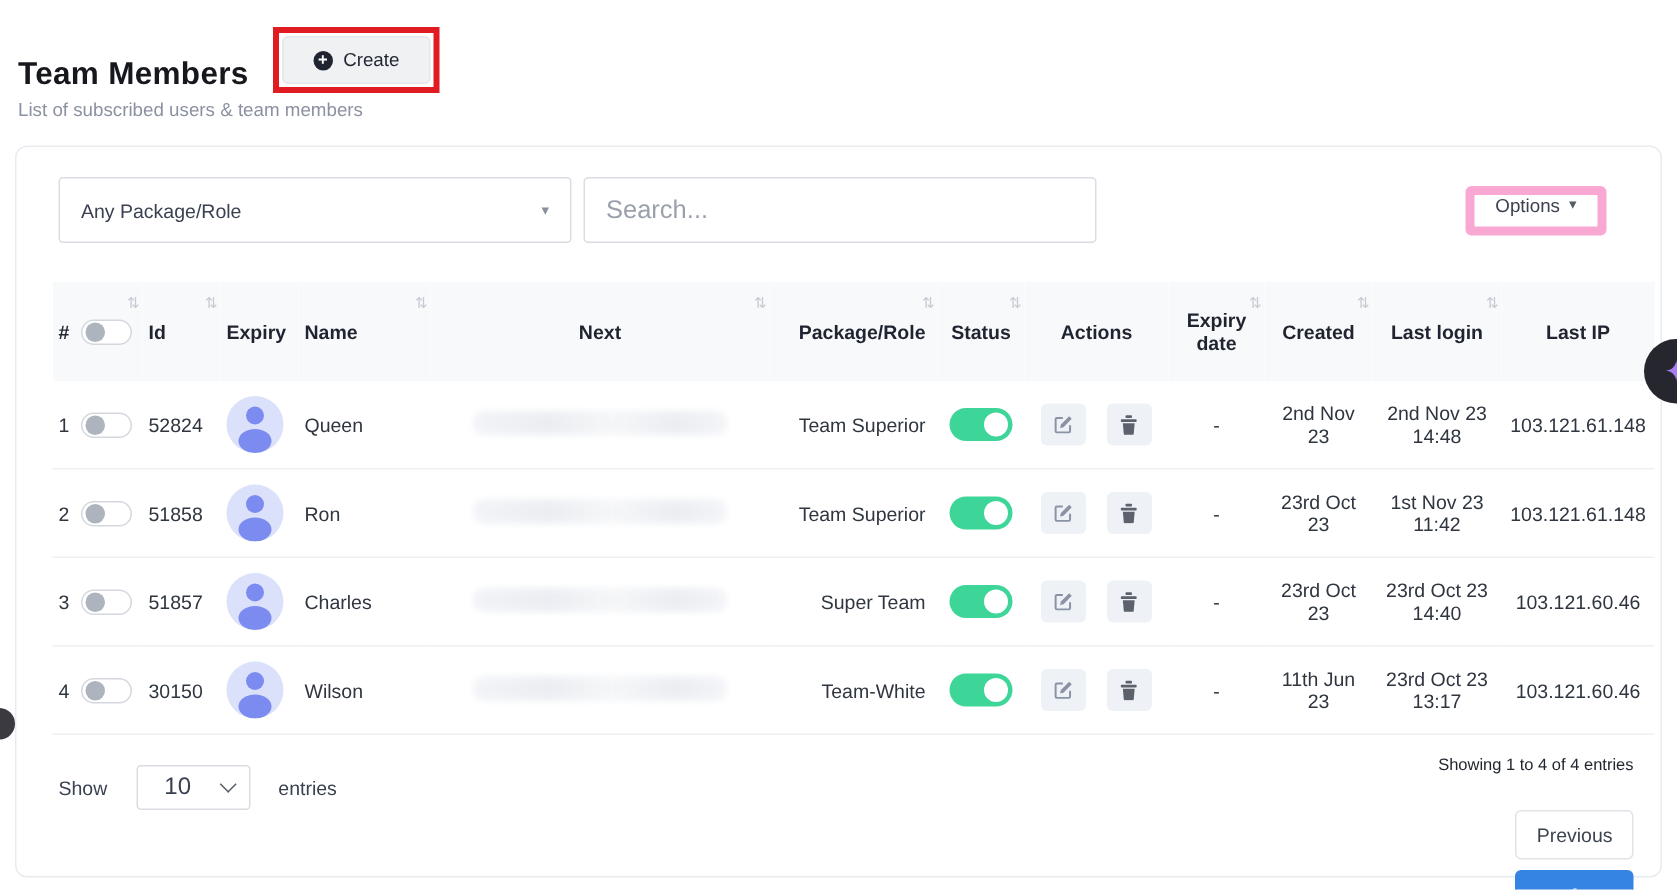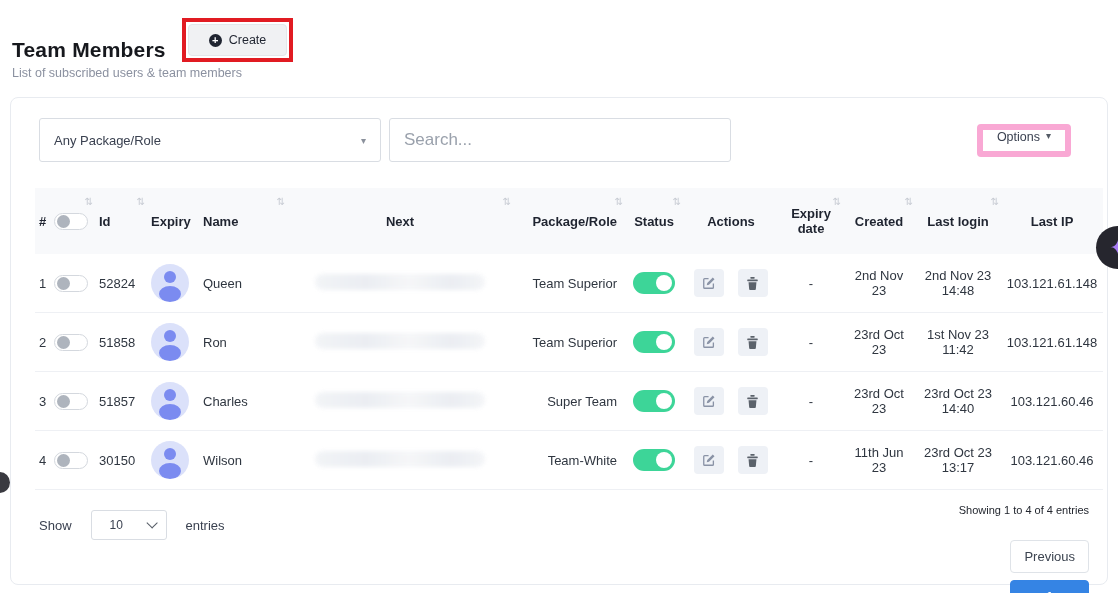--- a/index.html
+++ b/index.html
@@ -71,21 +71,21 @@
 
   
   .action-btn { width:30px; height:28px; border:none; border-radius:4px; background:#eef1f6;
                 display:inline-flex; align-items:center; justify-content:center; cursor:pointer; margin:0 5px; }
   .action-btn svg { display:block; }
 
   
   .table-footer { position:relative; height:90px; margin-top:14px; width:1054px; }
   .show-wrap { position:absolute; left:4px; top:6px; display:flex; align-items:center; gap:19px; font-size:13px; color:#3a4150; }
   .page-size { width:76px; height:30px; border:1px solid #d9dde3; border-radius:3px; display:flex;
-               align-items:center; padding:0 12px 0 18px; font-size:12px; color:#3a4150; cursor:pointer; }
+               align-items:center; padding:0 12px 0 18px; font-size:16px; color:#3a4150; cursor:pointer; }
   .chev { margin-left:auto; width:8px; height:8px; border-right:1.6px solid #555c66; border-bottom:1.6px solid #555c66;
           transform:rotate(45deg) translateY(-3px); }
   .showing-text { position:absolute; right:0; top:0; font-size:11px; color:#22262e; }
   .pagination { position:absolute; right:0; top:36px; display:flex; gap:7px;flex-direction:column; }
   .page-btn { height:33px; min-width:48px; padding:0 13px; background:#fff; border:1px solid #dfe3e8;
               border-radius:4px; font-size:13px; color:#3c4450; cursor:pointer; }
   .page-btn.active { background:#3584e4; border-color:#3584e4; color:#fff; min-width:33px; padding:0; font-weight:600; }
 
   
   .sparkle-fab { position:absolute; right:-21px; top:226px; width:43px; height:43px; border-radius:50%;

